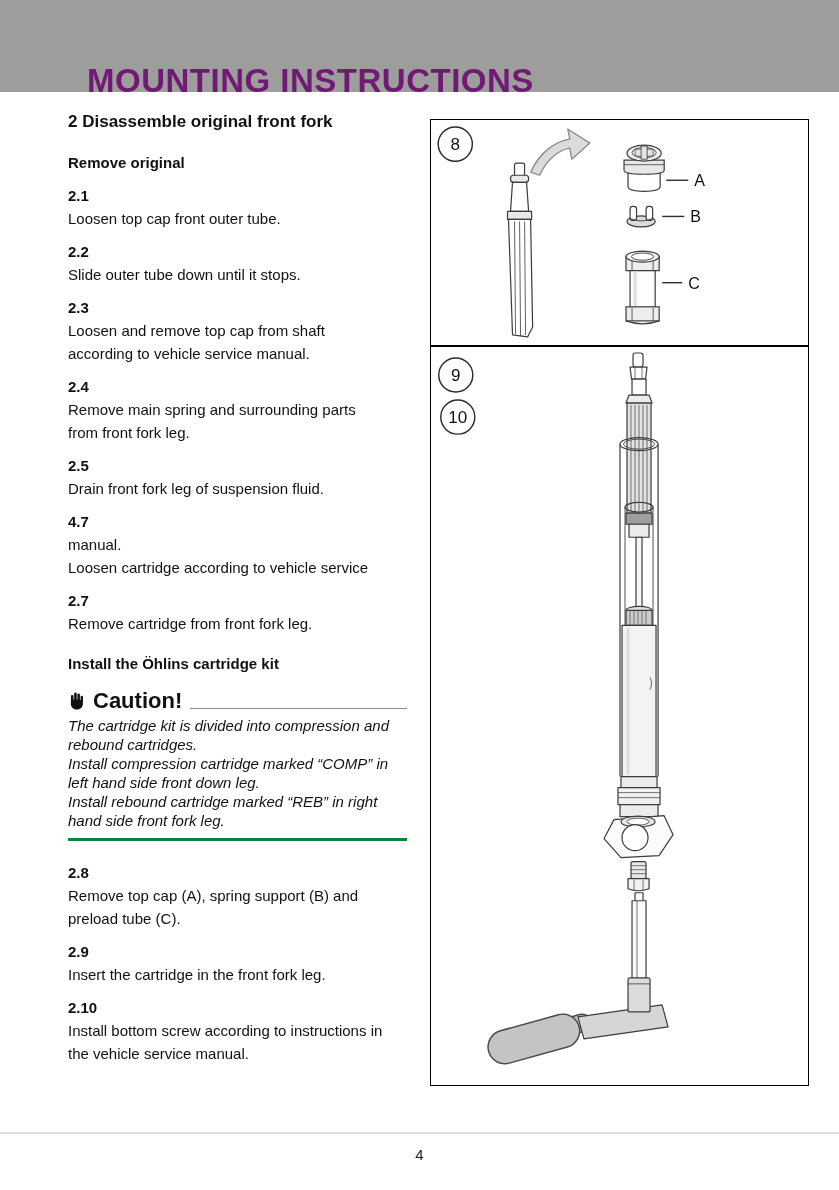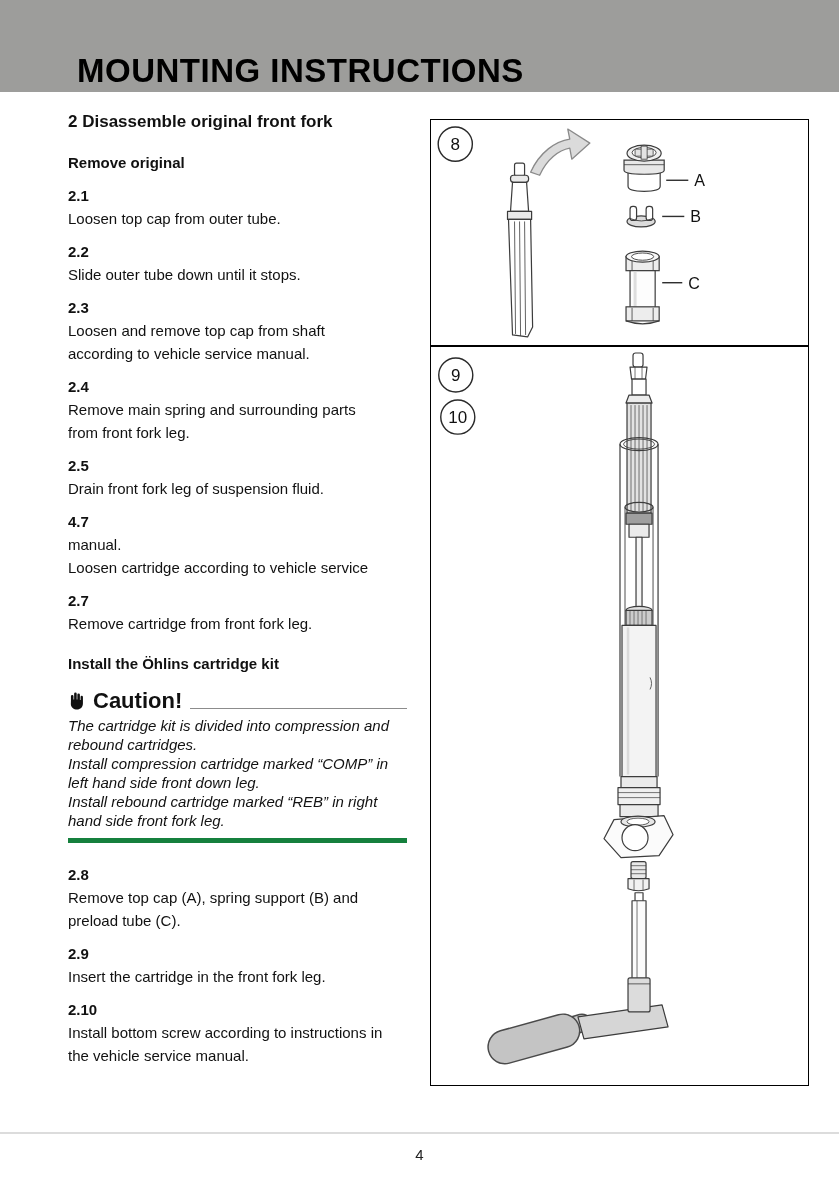--- a/index.html
+++ b/index.html
@@ -2,37 +2,37 @@
 <html><head>
 <meta charset="utf-8">
 <style>
   html,body { margin:0; padding:0; background:#fff; }
   .page {
     position:relative; width:839px; height:1190px; background:#ffffff;
     font-family:"Liberation Sans", sans-serif; color:#111; overflow:hidden;
   }
   
   .topbar { position:absolute; top:0; left:0; width:839px; height:92px; background:#9d9d9b; }
-  .topbar h1 { margin:6px; padding:46px 12px 0 71px; font-size:33px; line-height:38px;
-    font-weight:bold; color:#000000; letter-spacing:0.5px; }
+  .topbar h1 { margin:16px; padding:46px 12px 0 71px; font-size:33px; line-height:38px;
+    font-weight:bold; color:#701a75; letter-spacing:0.5px; }
   
   .col-left { position:absolute; left:68px; top:112px; width:339px; }
   .section-title { margin:0 0 22px 0; font-size:17px; line-height:20px; font-weight:bold; }
   .sub-heading { margin:0 0 12px 0; font-size:15px; line-height:18px; font-weight:bold; }
   .sub-heading.install { margin-top:20px; margin-bottom:16px; }
   .step { margin-bottom:10px; }
   .step-num { font-size:15px; line-height:23px; font-weight:bold; }
   .step-line { font-size:15px; line-height:23px; }
   
   .caution { margin:0 0 0 0; }
   .caution-head { display:flex; align-items:flex-end; gap:8px; height:22px; }
   .hand-icon { display:inline-block; width:17px; height:19px; margin-bottom:1px; }
   .caution-title { font-size:22px; line-height:20px; font-weight:bold; }
   .caution-rule { flex:1; border-bottom:1px solid #8c8c8c; margin-bottom:2px; }
-  .caution-body { border-bottom:5px solid #15803d; padding:5px 0 8px 0; margin-bottom:4px; }
+  .caution-body { border-bottom:3px solid #15803d; padding:5px 0 8px 0; margin-bottom:4px; }
   .caution-line { font-size:15px; line-height:19px; font-style:italic; }
   .after-caution { margin-top:20px; }
   
   .col-right { position:absolute; left:430px; top:119px; width:379px; }
   .figbox { position:relative; border:1.6px solid #000; background:#fff; box-sizing:border-box; }
   .figbox.fig8 { height:227px; margin-bottom:23px; }
   .figbox.fig910 { height:740px; }
   .figbox svg { position:absolute; left:0; top:0; width:100%; height:100%;
     font-family:"Liberation Sans", sans-serif; }
   
@@ -48,21 +48,21 @@
     <h1>MOUNTING INSTRUCTIONS</h1>
   </header>
 
   <section class="col-left">
     <h2 class="section-title">2 Disassemble original front fork</h2>
 
     <h3 class="sub-heading">Remove original</h3>
 
     <div class="step">
       <div class="step-num">2.1</div>
-      <div class="step-line">Loosen top cap from outer tube.</div>
+      <div class="step-line">Loosen top cap front outer tube.</div>
     </div>
     <div class="step">
       <div class="step-num">2.2</div>
       <div class="step-line">Slide outer tube down until it stops.</div>
     </div>
     <div class="step">
       <div class="step-num">2.3</div>
       <div class="step-line">Loosen and remove top cap from shaft</div>
       <div class="step-line">according to vehicle service manual.</div>
     </div>

